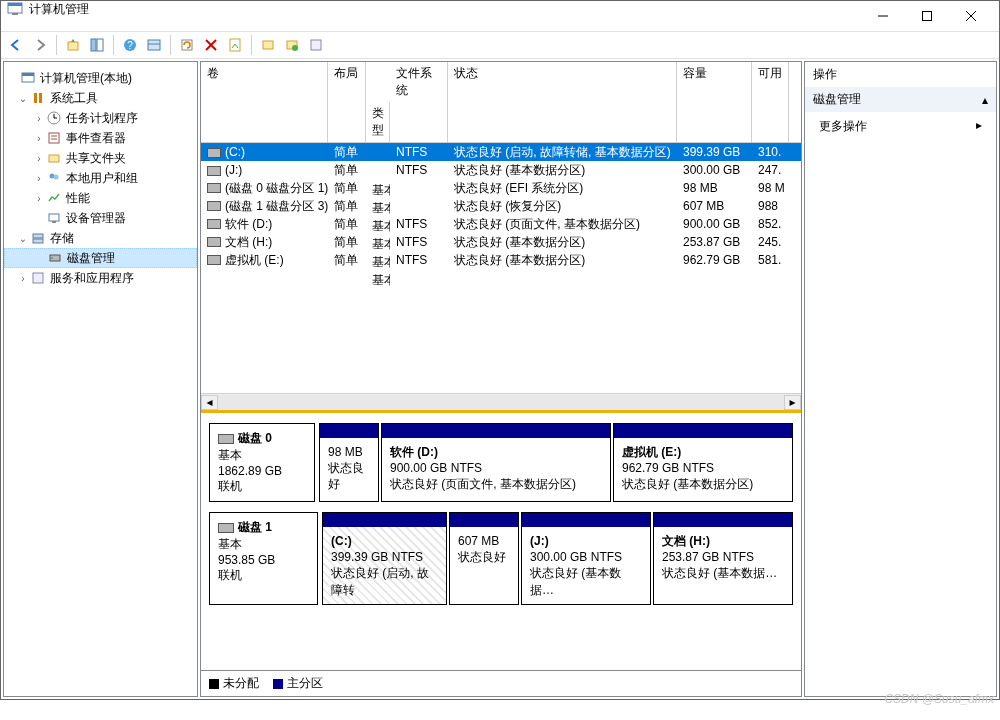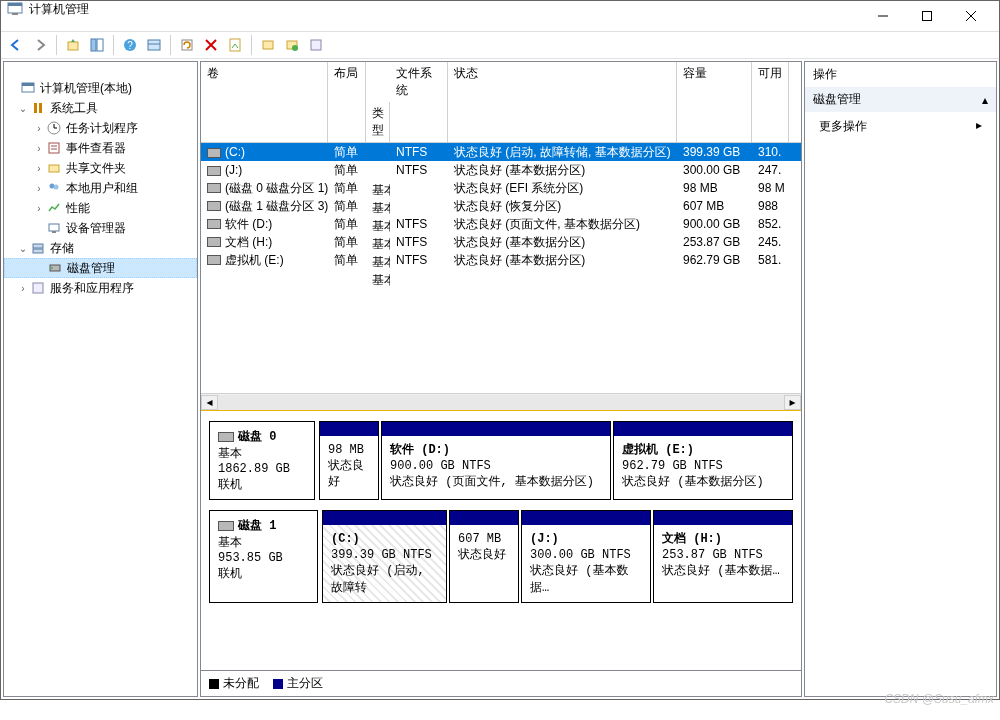--- a/index.html
+++ b/index.html
@@ -10,34 +10,34 @@
 .titlebar .title { flex: 1; font-size: 12px; }
 .win-btns { display: flex; }
 .win-btn { width: 44px; height: 30px; display: flex; align-items: center; justify-content: center; }
 .menubar { height: 20px; display: flex; gap: 2px; padding: 0 6px; align-items:center;}
 .menubar span { padding: 1px 6px; }
 .menubar span u { text-decoration: underline; }
 .toolbar { height: 28px; border-top:1px solid #e0e0e0; border-bottom:1px solid #e0e0e0; display:flex; align-items:center; padding:0 4px; gap:2px;}
 .toolbar .tbtn { width:22px; height:22px; display:flex; align-items:center; justify-content:center; border:1px solid transparent;}
 .toolbar .sep { width:1px; height:20px; background:#d0d0d0; margin:0 3px;}
 .body { flex:1; display:flex; min-height:0;}
-.tree { width:195px; border:1px solid #828790; margin:2px 1px 2px 2px; overflow:auto; padding:16px 0; background:#fff;}
+.tree { width:195px; border:1px solid #828790; margin:2px 1px 2px 2px; overflow:auto; padding:6px 0; background:#fff;}
 .tree-item { display:flex; align-items:center; height:20px; padding-right:4px; white-space:nowrap;}
 .tree-item.sel { background:#cce8ff; border:1px dotted #99d1ff; height:20px;}
 .tree-exp { width:14px; text-align:center; color:#666; font-size:10px;}
 .tree-icon { width:16px; height:16px; margin-right:4px; display:inline-flex; align-items:center; justify-content:center;}
 .main { flex:1; display:flex; flex-direction:column; border:1px solid #828790; margin:2px 1px; min-width:0;}
 .volumes-hdr { display:flex; border-bottom:1px solid #d0d0d0; background:#fff;}
 .volumes-hdr div { border-right:1px solid #d0d0d0; padding:3px 6px; font-size:12px;}
 .volumes { overflow:auto; }
 .vol-row { display:flex; height:18px; align-items:center; font-size:12px;}
 .vol-row.sel { background:#0078d7; color:#fff;}
 .vol-row div { padding:0 6px; overflow:hidden; white-space:nowrap;}
 .col-v{width:127px;} .col-l{width:38px;} .col-t{width:24px;margin-top:40px;} .col-fs{width:58px;} .col-s{width:229px;} .col-c{width:75px;} .col-f{width:37px;}
-.disk-area { border-top:1px solid #eab308; overflow:auto;font-family:Liberation Mono, monospace;}
+.disk-area { border-top:3px solid #eab308; overflow:auto;}
 .hsb { height:17px; border-top:1px solid #d0d0d0; display:flex; align-items:center; background:#f0f0f0;}
 .hsb .arrow{width:17px;height:15px;display:flex;align-items:center;justify-content:center;background:#f0f0f0;border:1px solid #cdcdcd;}
 .hsb .track{flex:1;height:15px;background:#e8e8e8;}
 .disk-block { display:flex; margin:10px 8px; }
 .disk-info { width:113px; border:1px solid #000; padding:6px 8px; background:#fff;}
 .disk-info .dname{font-weight:bold;}
 .disk-parts { flex:1; display:flex; gap:2px; margin-left:4px;}
 .part { border:1px solid #000; display:flex; flex-direction:column;}
 .part .bar { height:14px; background:#00008b;}
 .part .inner { padding:6px 8px; font-size:12px; line-height:1.35; overflow:hidden;}

